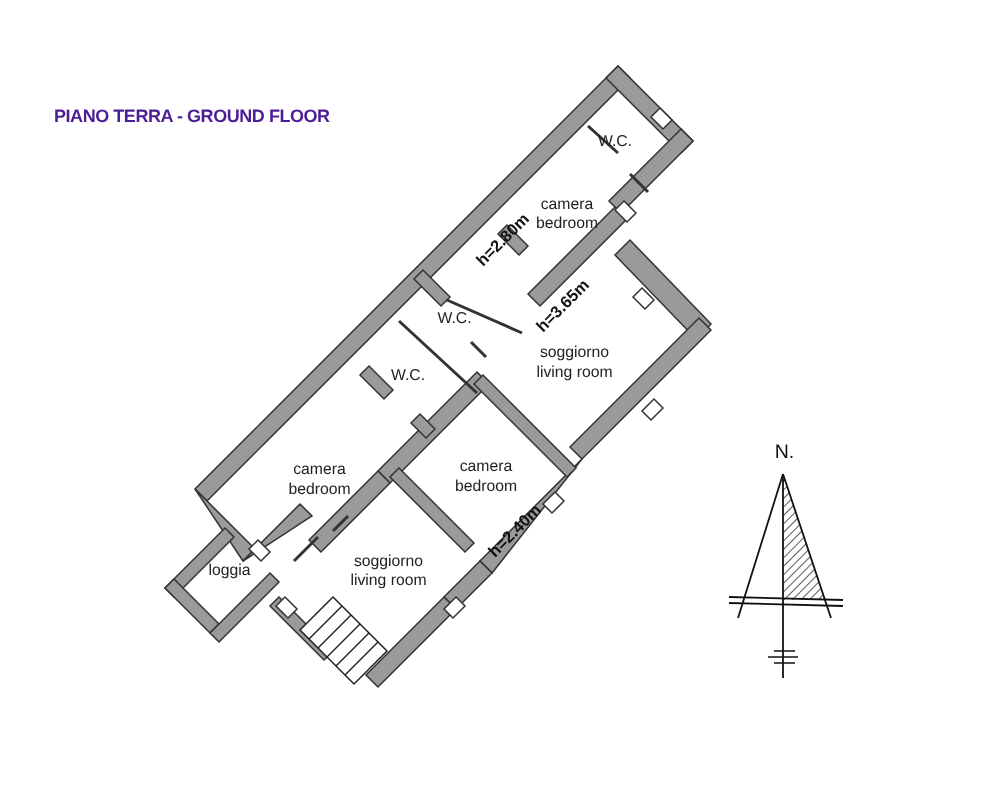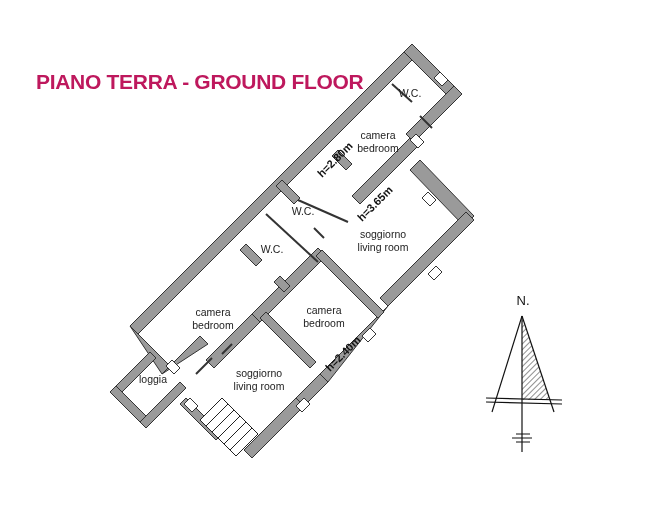--- a/index.html
+++ b/index.html
@@ -1,17 +1,17 @@
 <!DOCTYPE html>
 <html><head>
 <meta charset="utf-8">
 <style>
   html, body { margin: 0; padding: 0; background: #ffffff; }
   body { width: 662px; height: 532px; position: relative; overflow: hidden; font-family: "Liberation Sans", sans-serif; }
-  .title { position: absolute; left: 36px; top: 70px; font-size: 21px; font-weight: bold; color: #be185d; letter-spacing: -0.3px; }
+  .title { position: absolute; left: 36px; top: 70px; font-size: 12px; font-weight: bold; color: #4c1d95; letter-spacing: -0.3px; }
   svg.plan { position: absolute; left: 0; top: 0; }
   .lbl { font-family: "Liberation Sans", sans-serif; font-size: 10.5px; fill: #222; }
   .hlbl { font-family: "Liberation Sans", sans-serif; font-size: 11px; font-weight: bold; fill: #111; }
   .nlbl { font-family: "Liberation Sans", sans-serif; font-size: 13px; fill: #111; }
 </style>
 </head>
 <body>
 
 <div class="title">PIANO TERRA - GROUND FLOOR</div>
 

